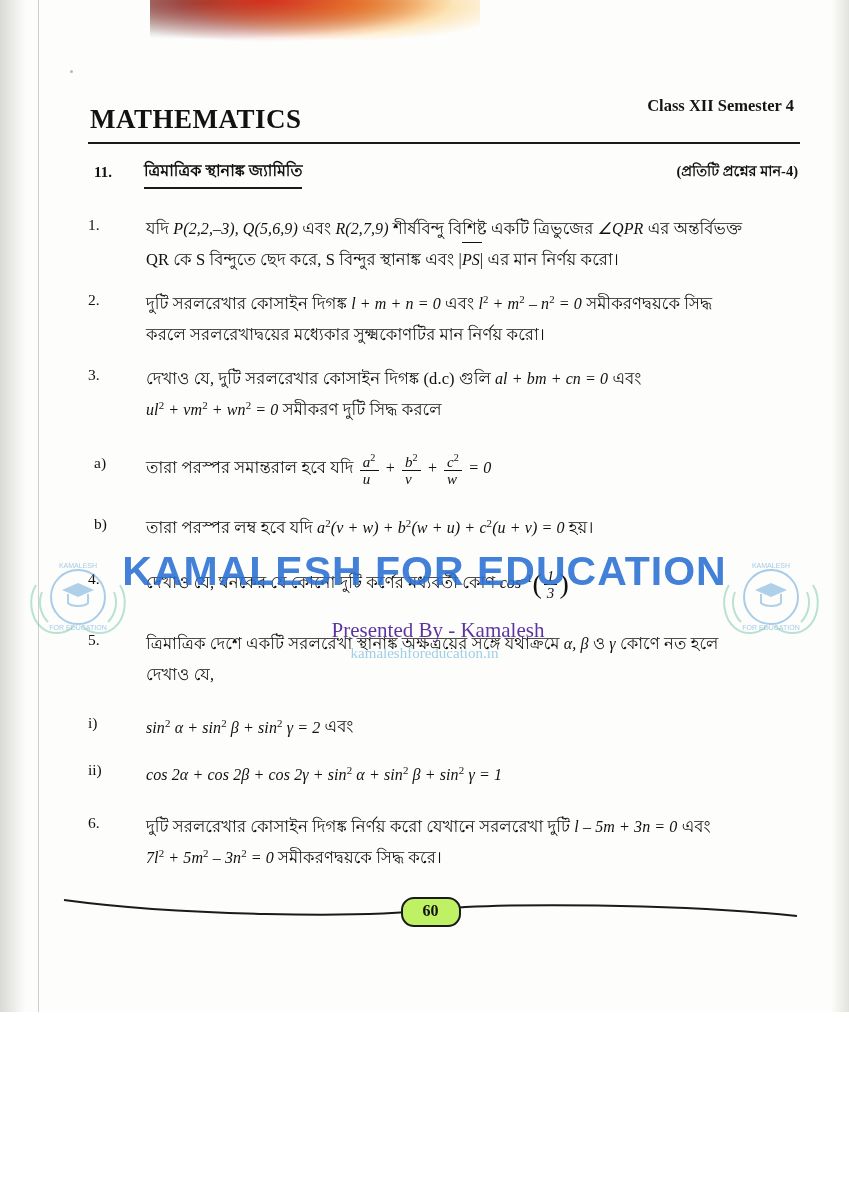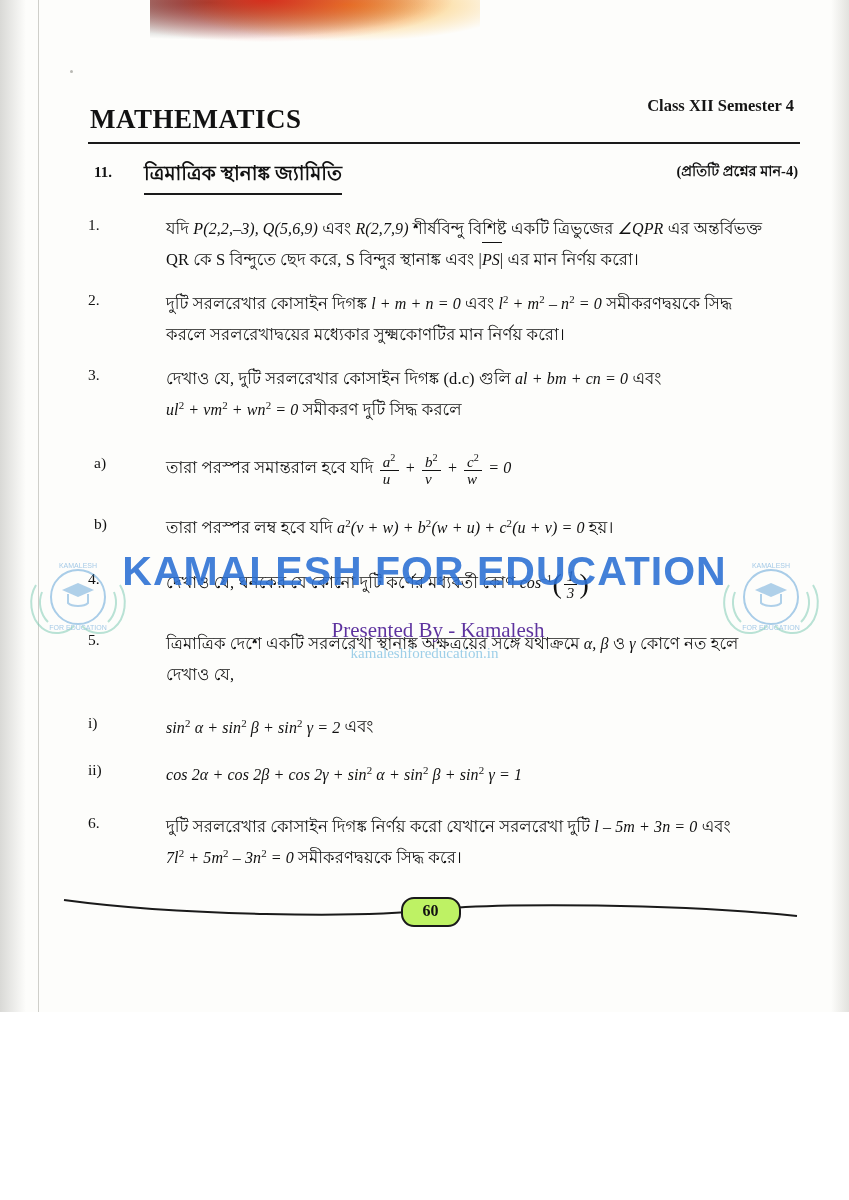--- a/index.html
+++ b/index.html
@@ -106,21 +106,21 @@
     position: absolute;
     left: 32px;
     top: 6px;
     font-weight: bold;
     font-size: 15px;
   }
   .chapter-title {
     position: absolute;
     left: 82px;
     top: 0;
-    font-size: 20px;
+    font-size: 16px;
     font-weight: bold;
     border-bottom: 2px solid #1a1a1a;
     padding-bottom: 2px;
     color: #101010;
   }
   .marks-note {
     position: absolute;
     right: 4px;
     top: 2px;
     font-size: 14.5px;
@@ -145,21 +145,20 @@
   }
   .q .num.roman {
     left: 26px;
     font-style: normal;
   }
   .qtext {
     font-size: 16.5px;
     line-height: 1.85;
     color: #101010;
     letter-spacing: 0.1px;
-    margin-left: 20px;
   }
   .math {
     font-family: "Liberation Serif", serif;
     font-style: italic;
     font-size: 16px;
     white-space: nowrap;
   }
   sup {
     font-size: 0.68em;
     font-style: normal;

